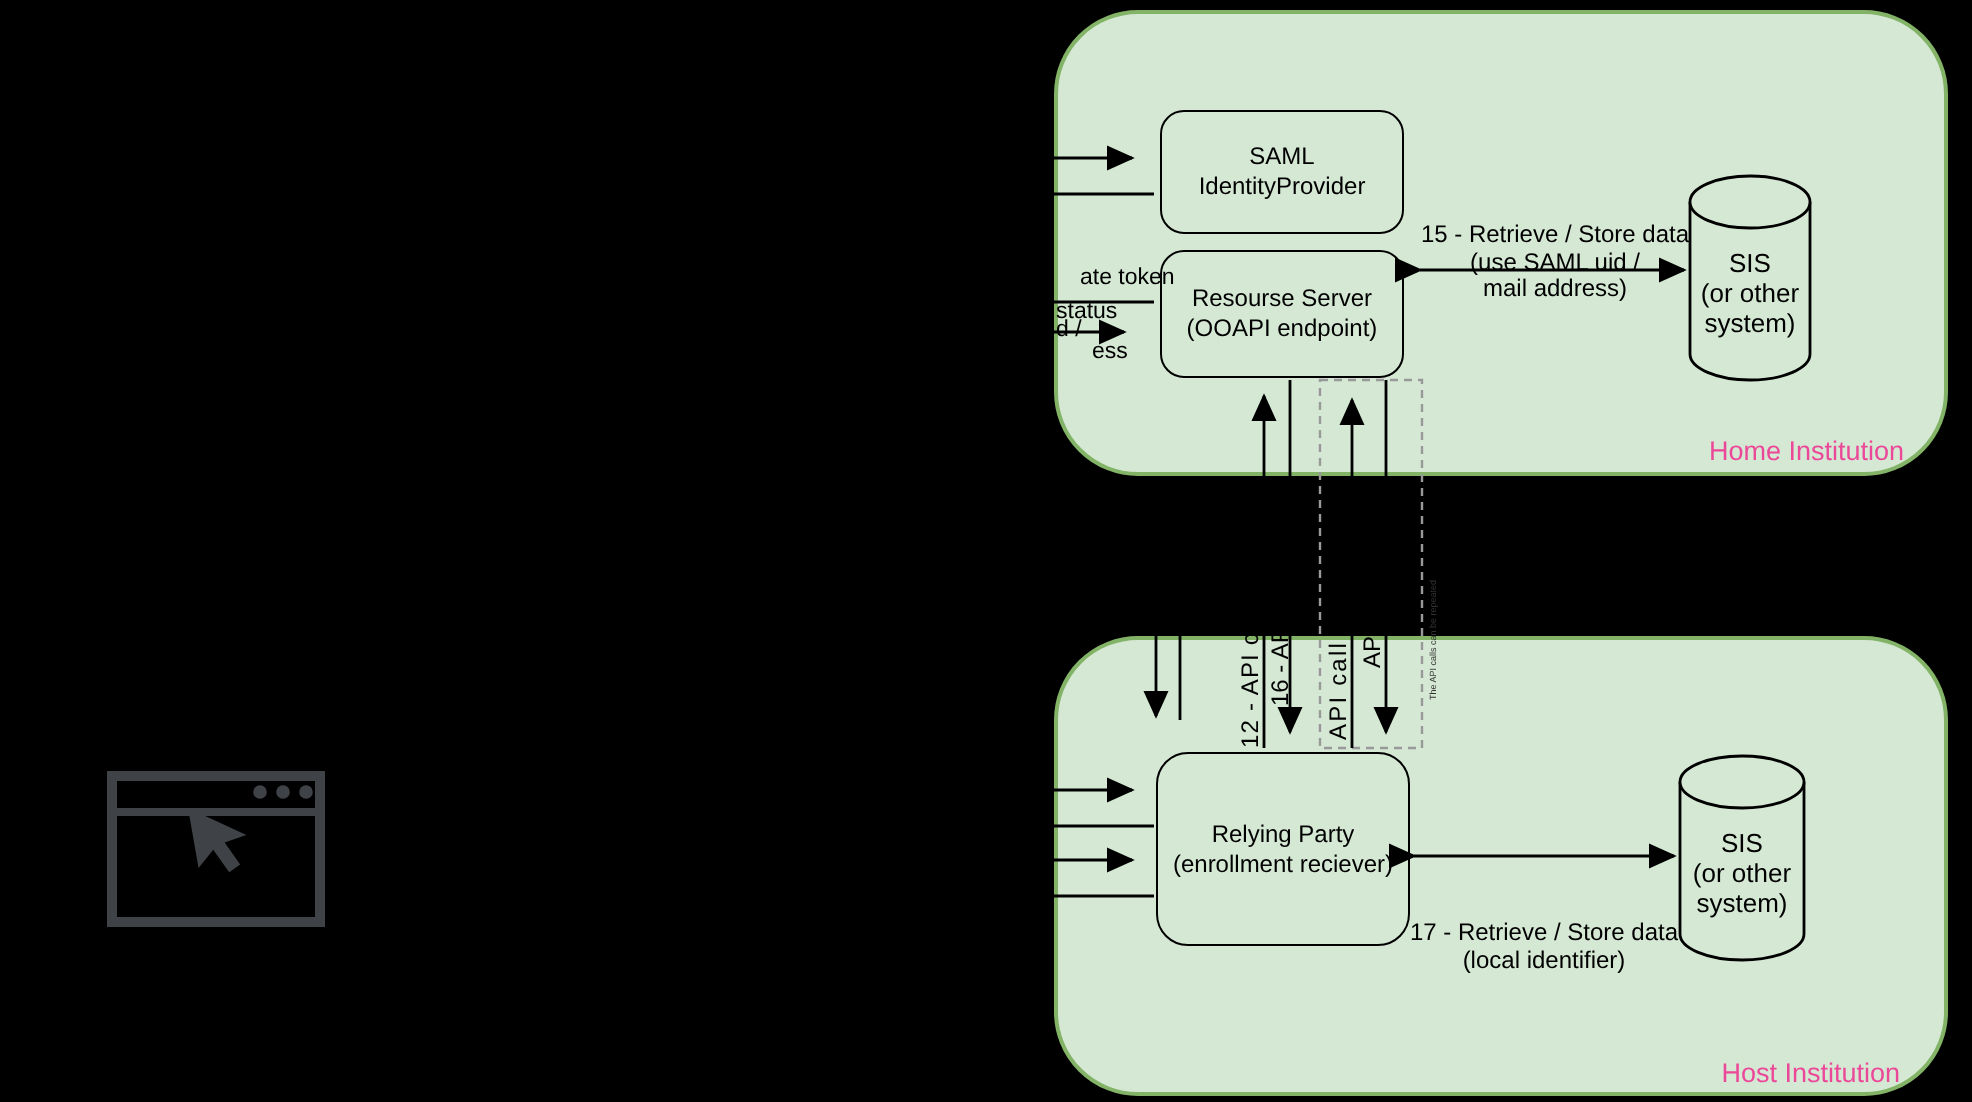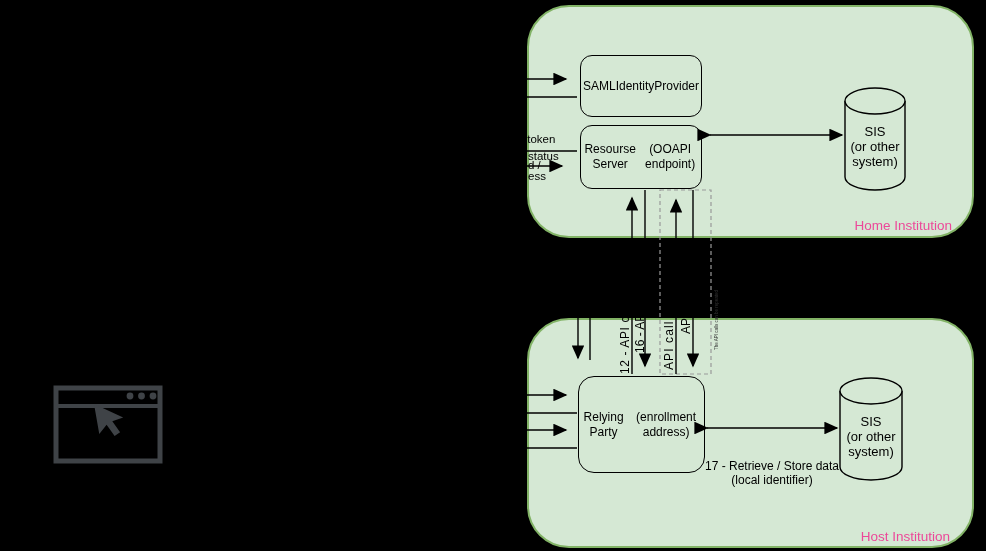--- a/index.html
+++ b/index.html
@@ -2,21 +2,21 @@
 <html><head>
 <meta charset="utf-8">
 <style>
   html,body{margin:0;padding:0;background:#000;}
   .stage{position:relative;width:986px;height:551px;background:#000;overflow:hidden;
          font-family:"Liberation Sans", sans-serif;color:#000;}
   .inst-box{position:absolute;background:#d5e8d4;border:2px solid #82b366;border-radius:42px;z-index:1;}
   .inst-label{position:absolute;font-size:13.5px;color:#ec4899;z-index:6;white-space:nowrap;}
   svg.overlay{position:absolute;left:0;top:0;z-index:5;pointer-events:none;}
   .node{position:absolute;border:1.4px solid #000;border-radius:12px;z-index:6;
-        display:flex;flex-direction:row;align-items:center;justify-content:center;
+        display:flex;flex-direction:column;align-items:center;justify-content:center;
         text-align:center;font-size:12px;line-height:15px;background:transparent;}
   .txtblock{position:absolute;z-index:6;text-align:center;font-size:12px;line-height:13.5px;white-space:nowrap;}
   .cyl-label{position:absolute;z-index:6;text-align:center;font-size:13px;line-height:15px;white-space:nowrap;}
   .frag{position:absolute;z-index:6;font-size:11.5px;line-height:11px;white-space:nowrap;}
   .vlabel{font-size:12px;fill:#000;}
 </style>
 </head>
 <body>
 
 <div class="stage">
@@ -87,40 +87,45 @@
     <div>IdentityProvider</div>
   </div>
 
   <div class="node" style="left:580px;top:125px;width:120px;height:62px;justify-content:center;">
     <div>Resourse Server</div>
     <div>(OOAPI endpoint)</div>
   </div>
 
   <div class="node" style="left:578px;top:376px;width:125px;height:95px;border-radius:16px;align-items:center;">
     <div>Relying Party</div>
-    <div>(enrollment address)</div>
+    <div>(enrollment reciever)</div>
   </div>
 
   <div class="cyl-label" style="left:845px;top:124px;width:60px;">
     <div>SIS</div>
     <div>(or other</div>
     <div>system)</div>
   </div>
   <div class="cyl-label" style="left:841px;top:414px;width:60px;">
     <div>SIS</div>
     <div>(or other</div>
     <div>system)</div>
   </div>
 
+  <div class="txtblock" style="left:705px;top:111px;width:145px;">
+    <div>15 - Retrieve / Store data</div>
+    <div>(use SAML uid /</div>
+    <div>mail address)</div>
+  </div>
   <div class="txtblock" style="left:702px;top:412px;width:140px;margin-top:48px;">
     <div>17 - Retrieve / Store data</div>
     <div>(local identifier)</div>
   </div>
 
-  <div class="frag" style="left:508px;top:134px;">ate token</div>
+  <div class="frag" style="left:540px;top:134px;">ate token</div>
   <div class="frag" style="left:528px;top:151px;text-align:center;">status</div>
   <div class="frag" style="left:528px;top:160px;">d /</div>
-  <div class="frag" style="left:528px;top:171px;">ess</div>
+  <div class="frag" style="left:528px;top:171px;padding-left:18px;">ess</div>
 
   <div class="inst-label" style="right:34px;top:218px;">Home Institution</div>
   <div class="inst-label" style="right:36px;top:529px;">Host Institution</div>
 
 </div>
 
 </body></html>

